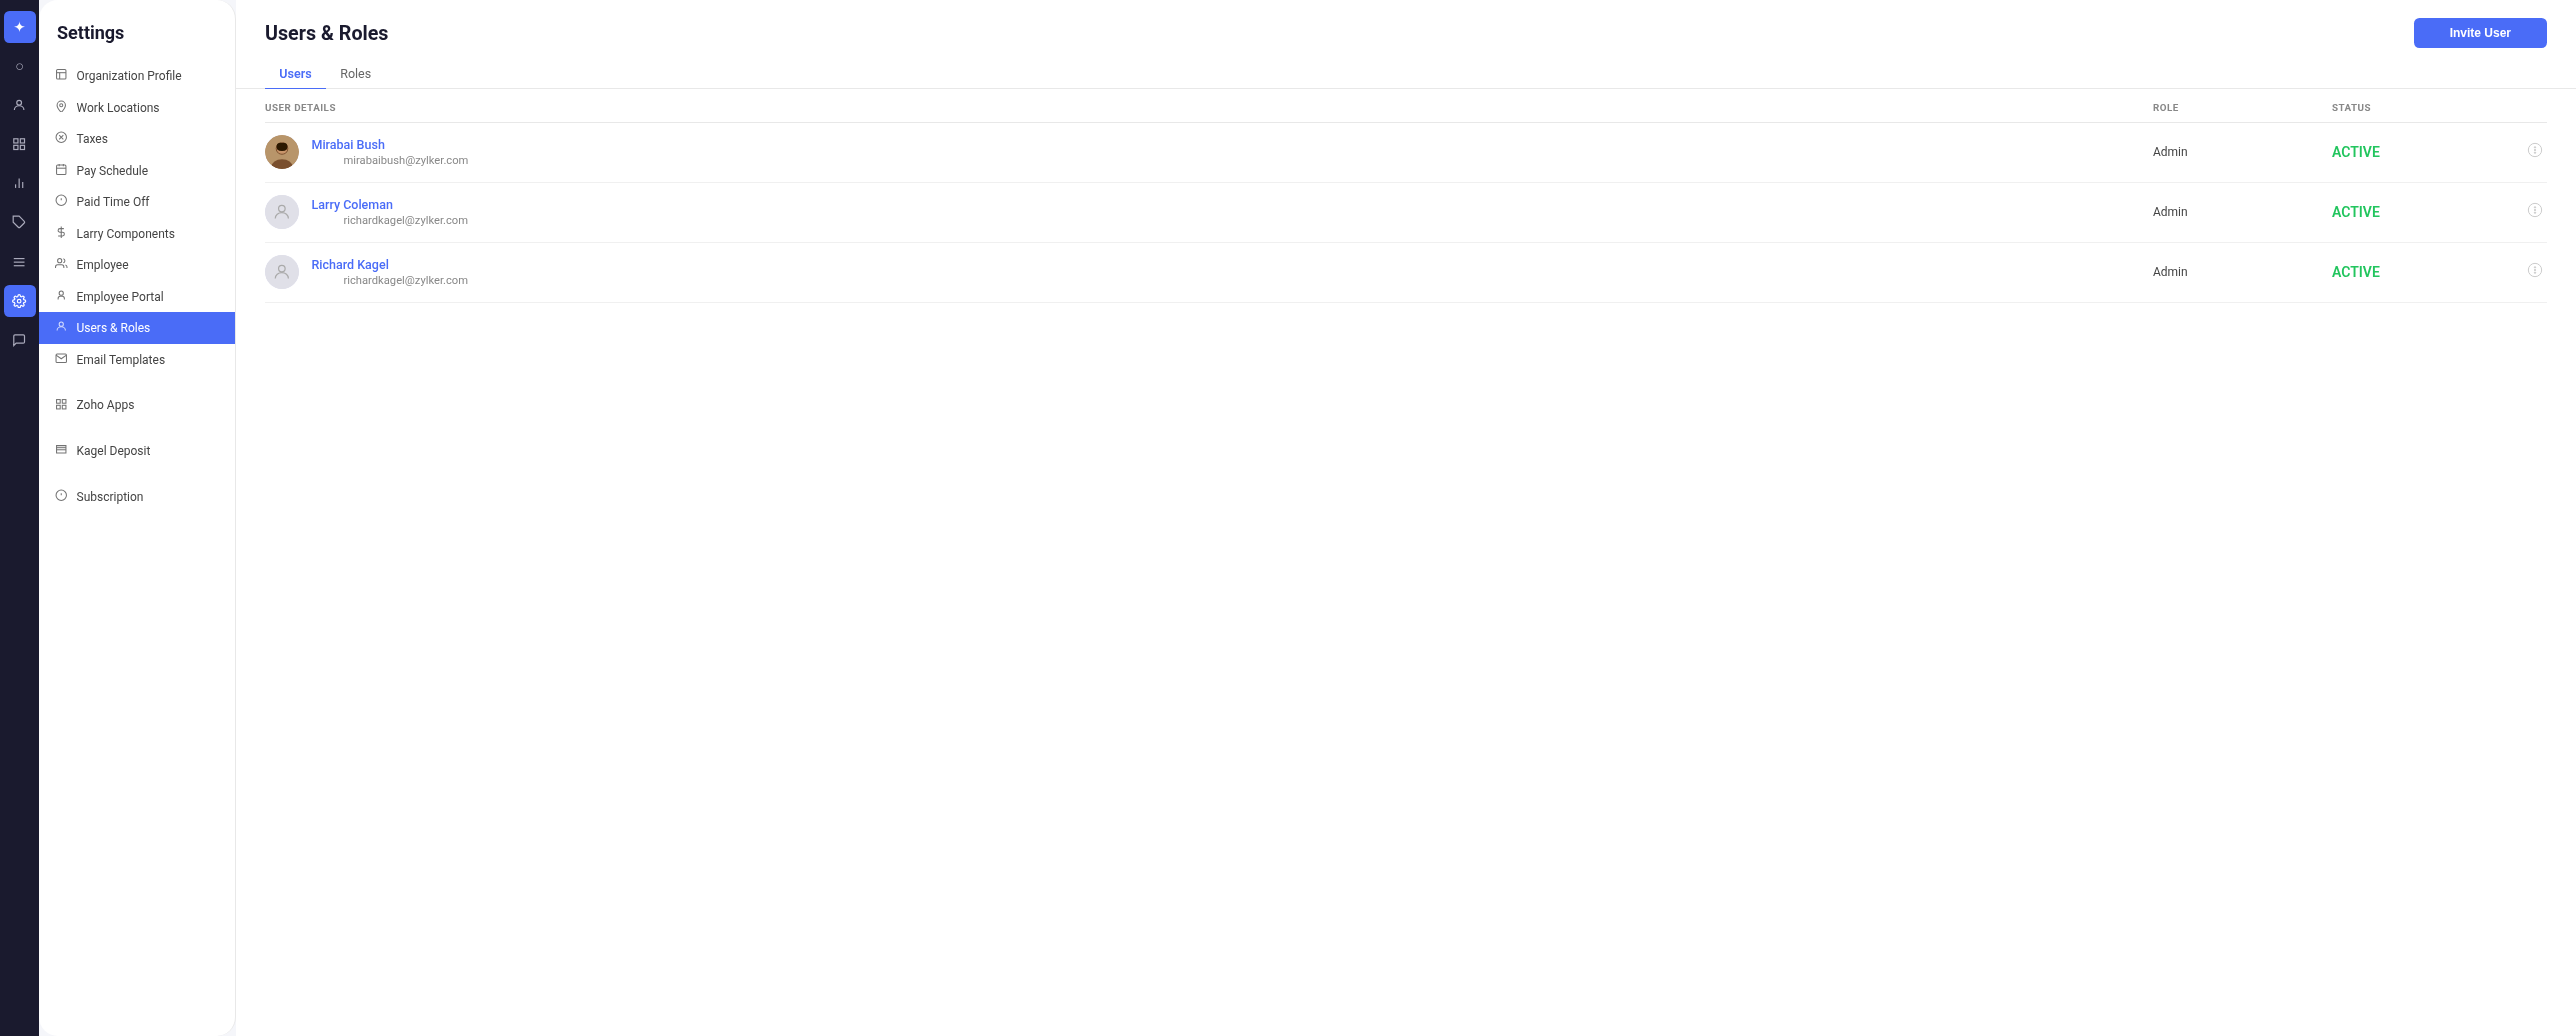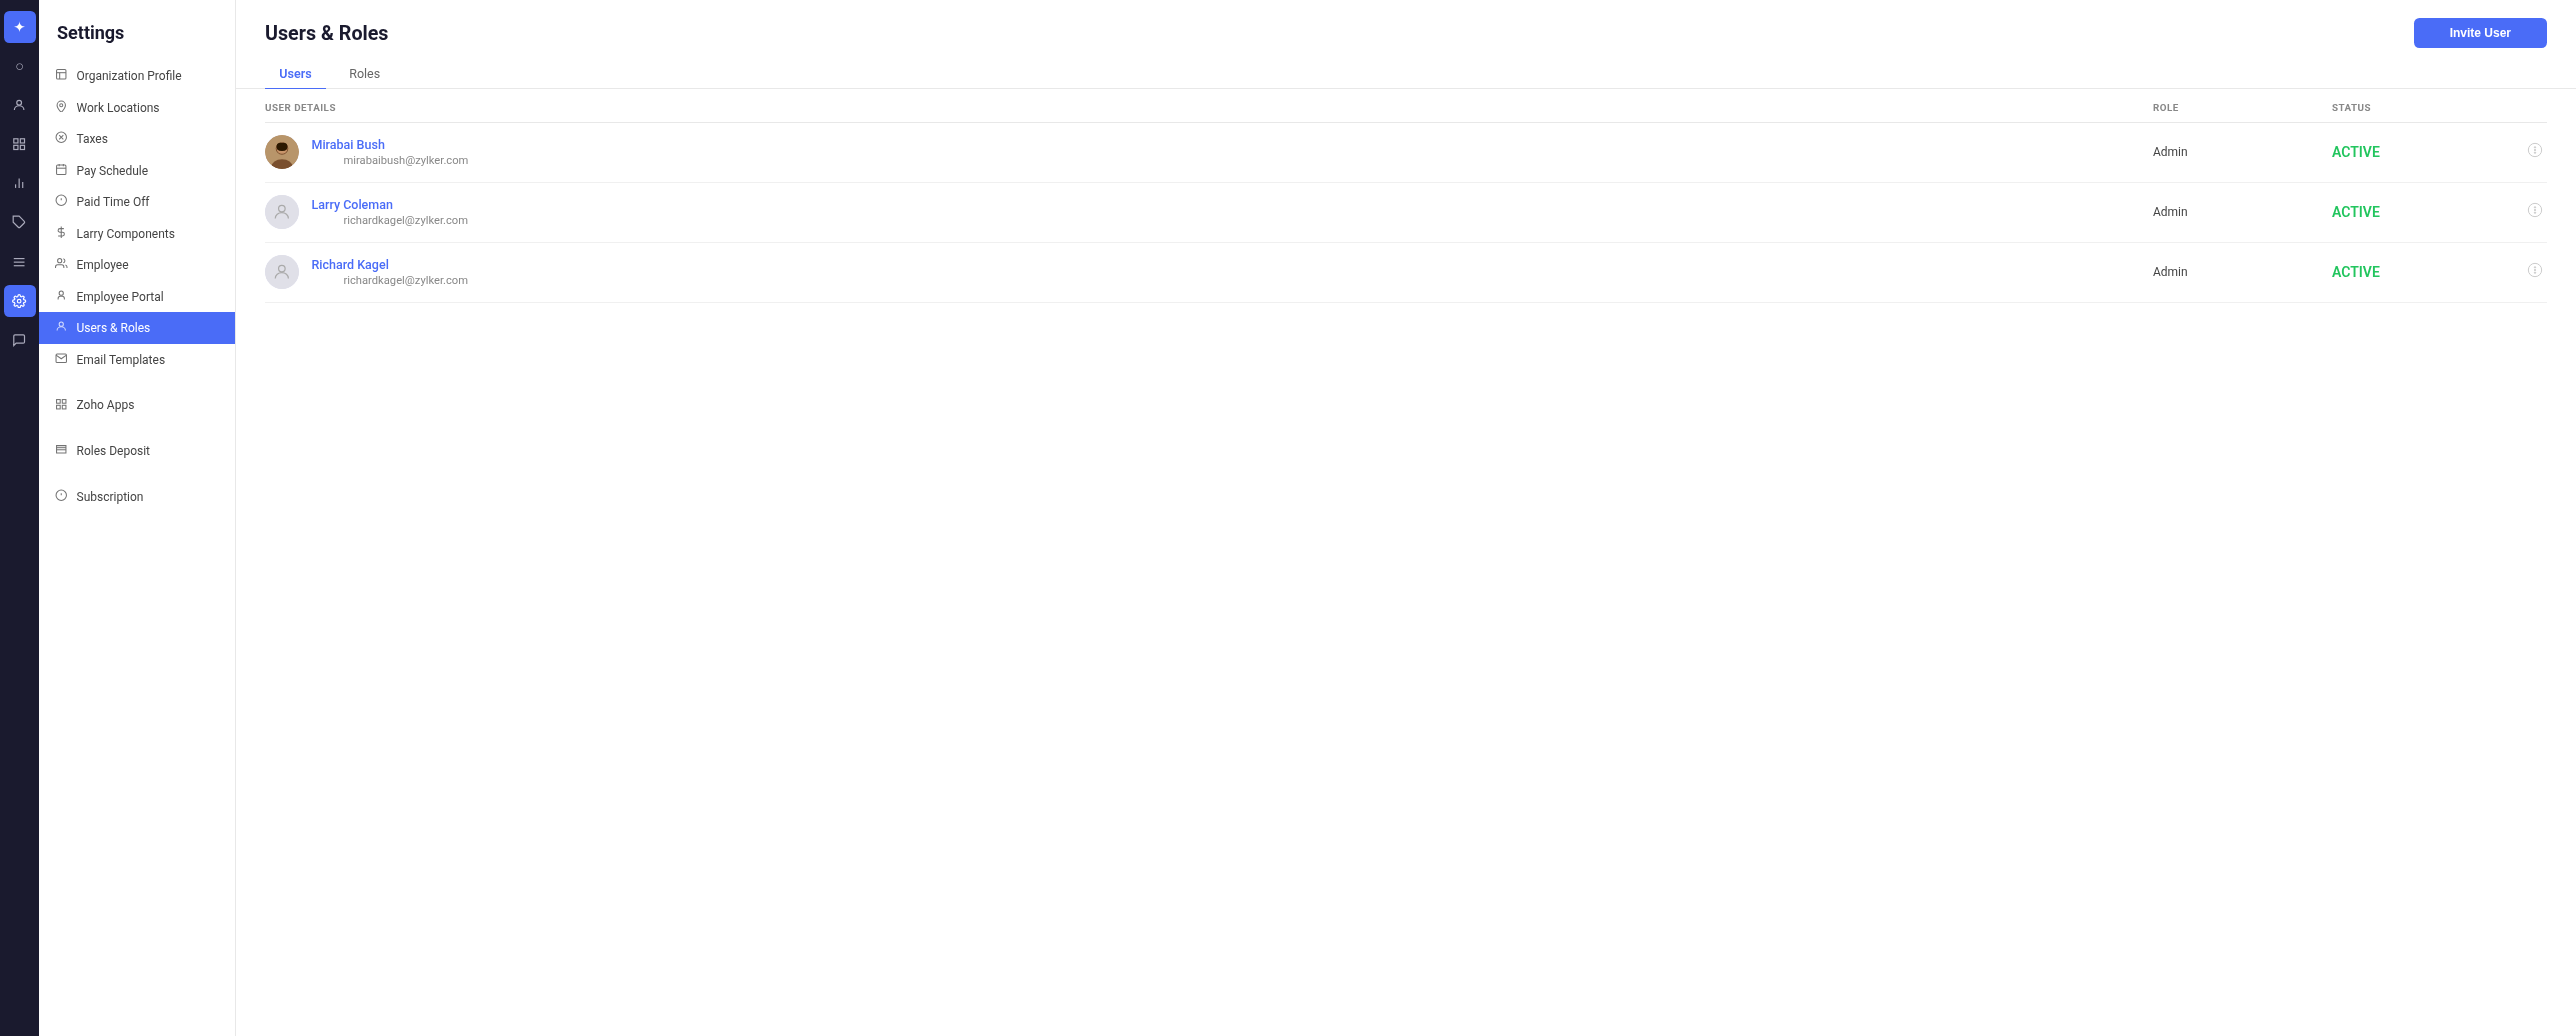--- a/index.html
+++ b/index.html
@@ -34,20 +34,21 @@
 
     
     .sidebar {
       width: 197px;
       background: #fff;
       border-right: 0.9px solid #e8e8e8;
       display: flex;
       flex-direction: column;
       overflow-y: auto;
       flex-shrink: 0;
+      border-radius: 19px;
     }
     .sidebar-title {
       font-size: 18px;
       font-weight: 700;
       color: #1a1a2e;
       padding: 21.5px 18px 14.3px;
     }
     .sidebar-nav { padding: 3.6px 0; }
     .sidebar-item {
       display: flex;
@@ -97,21 +98,21 @@
       padding: 8px 36px;
       border-radius: 5.4px;
       font-size: 12px;
       font-weight: 600;
       cursor: pointer;
     }
 
     
     .tabs {
       display: flex;
-      gap: 9px;
+      gap: 0;
       padding: 10.7px 29px 0;
       border-bottom: 0.9px solid #e8e8e8;
       flex-shrink: 0;
     }
     .tab {
       padding: 7.2px 14.3px;
       font-size: 12.5px;
       color: #666;
       cursor: pointer;
       border-bottom: 1.8px solid transparent;
@@ -380,21 +381,21 @@
     <div class="sidebar-divider"></div>
 
     <div class="sidebar-item">
       <span class="si-icon">
         <svg width="12.5" height="12.5" viewBox="0 0 24 24" fill="none" stroke="currentColor" stroke-width="2">
             <line x1="3" y1="9" x2="21" y2="9"></line>
             <path d="M3 5h18v14H3z"></path>
             <line x1="3" y1="13" x2="21" y2="13"></line>
           </svg>
       </span>
-      <span>Roles Deposit</span>
+      <span>Kagel Deposit</span>
     </div>
 
     <div class="sidebar-divider"></div>
 
     <div class="sidebar-item">
       <span class="si-icon">
         <svg width="12.5" height="12.5" viewBox="0 0 24 24" fill="none" stroke="currentColor" stroke-width="2">
             <circle cx="12" cy="12" r="10"></circle>
             <line x1="12" y1="8" x2="12" y2="12"></line>
             <line x1="12" y1="16" x2="12.01" y2="16"></line>

